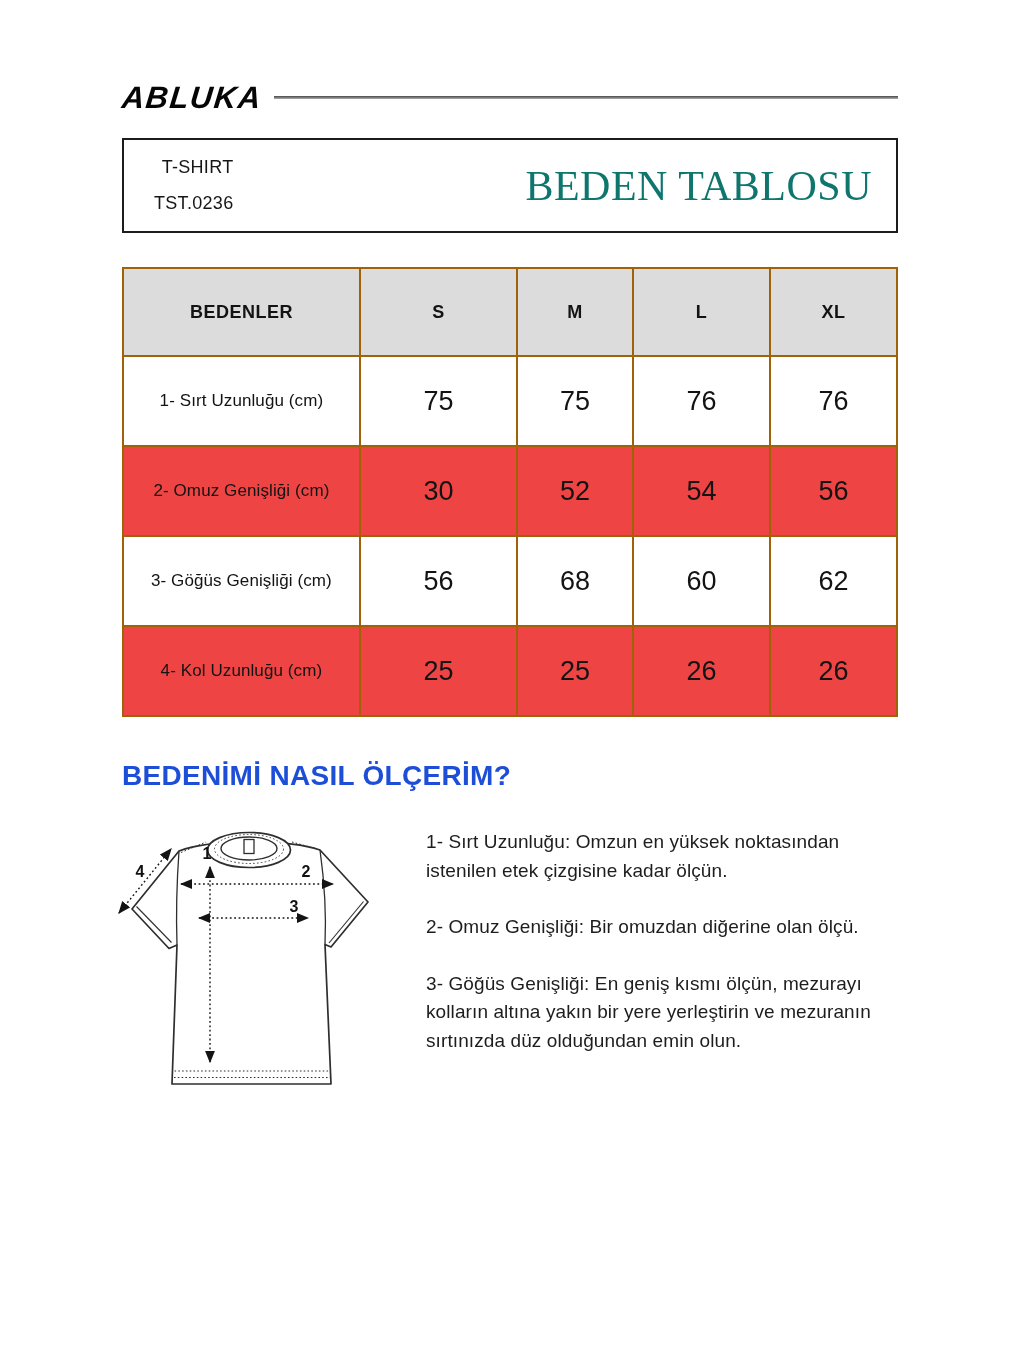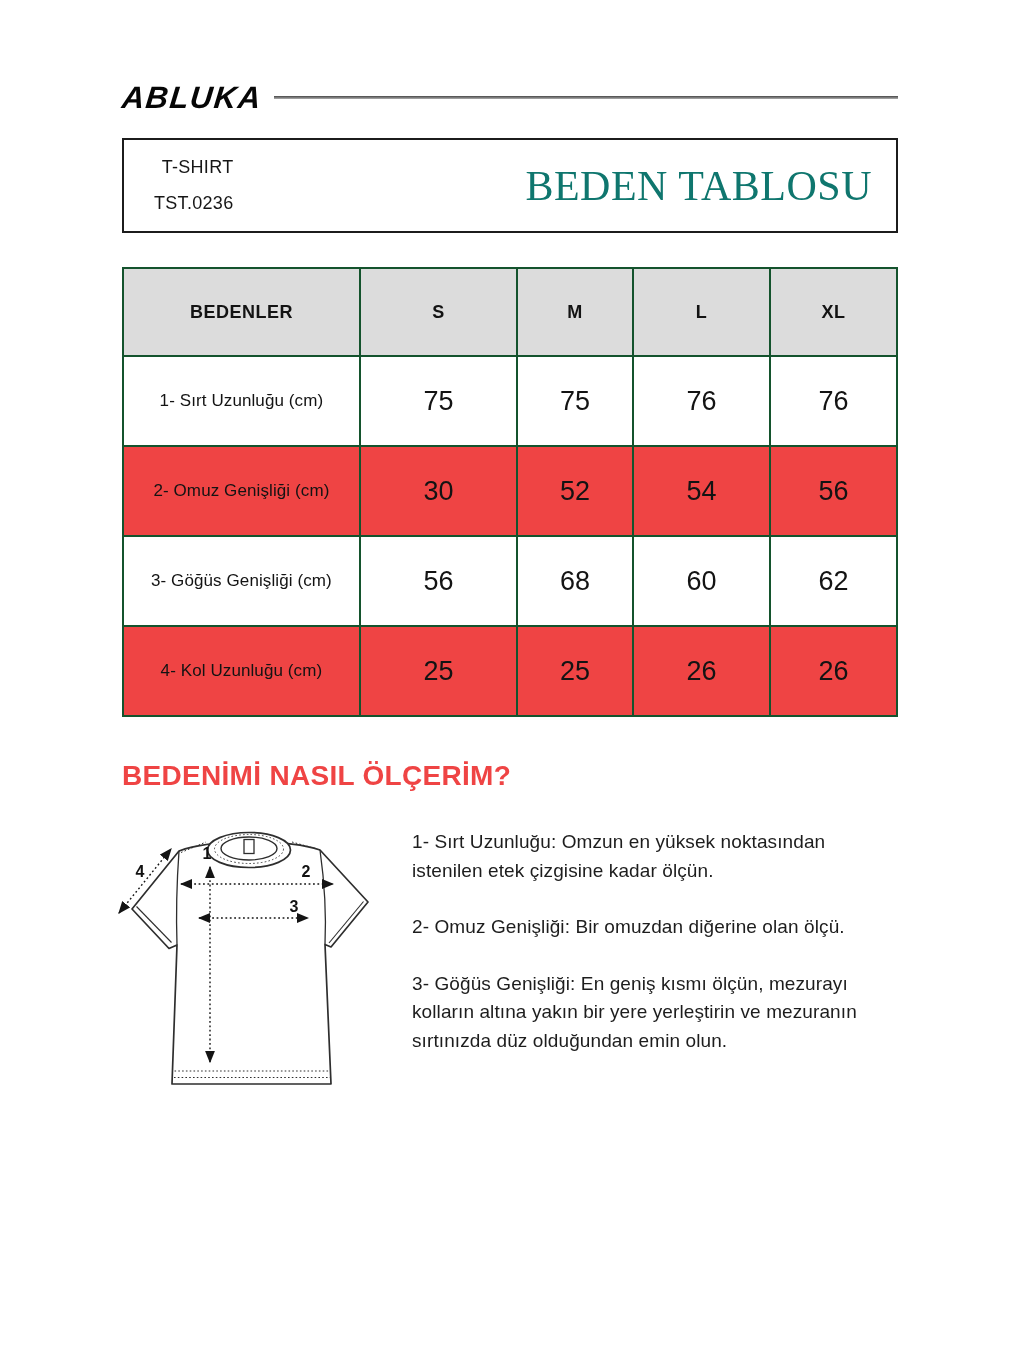--- a/index.html
+++ b/index.html
@@ -47,21 +47,21 @@
   .sheet-title { font-size: 42px; letter-spacing: 0.5px; color: #0f766e; white-space: nowrap; font-family: Liberation Serif, serif; }
 
   
   table.size-table {
     margin-top: 34px;
     width: 100%;
     border-collapse: collapse;
     table-layout: fixed;
   }
   .size-table th, .size-table td {
-    border: 2px solid #14532d;
+    border: 2px solid #a16207;
     text-align: center;
     vertical-align: middle;
     background: #fff;
   }
   .size-table thead th {
     height: 88px;
     background: #dcdcdc;
     font-size: 18px;
     font-weight: 700;
     letter-spacing: 0.5px;
@@ -70,25 +70,25 @@
   .size-table tbody tr.zebra td { background: #ef4444; }
   .size-table td.rowlabel { font-size: 17px; letter-spacing: 0.1px; }
   .size-table td.val { font-size: 27px; }
 
   
   h2.measure-heading {
     margin-top: 43px;
     font-size: 28px;
     font-weight: 800;
     letter-spacing: 0.3px;
-    color: #ef4444;
+    color: #1d4ed8;
   }
   .measure-row { display: flex; margin-top: 30px; margin-left: -22px; }
   .diagram-wrap { width: 300px; height: 280px; flex: 0 0 300px; }
-  .instructions { margin-left: 12px; width: 476px; padding-top: 6px; }
+  .instructions { margin-left: 26px; width: 476px; padding-top: 6px; }
   .instructions p {
     font-size: 19px;
     line-height: 1.5;
     color: #1d1d1d;
     margin-bottom: 28px;
     letter-spacing: 0.1px;
   }
   svg text { font-family: "Liberation Sans", "DejaVu Sans", sans-serif; }
 </style>
 </head>

